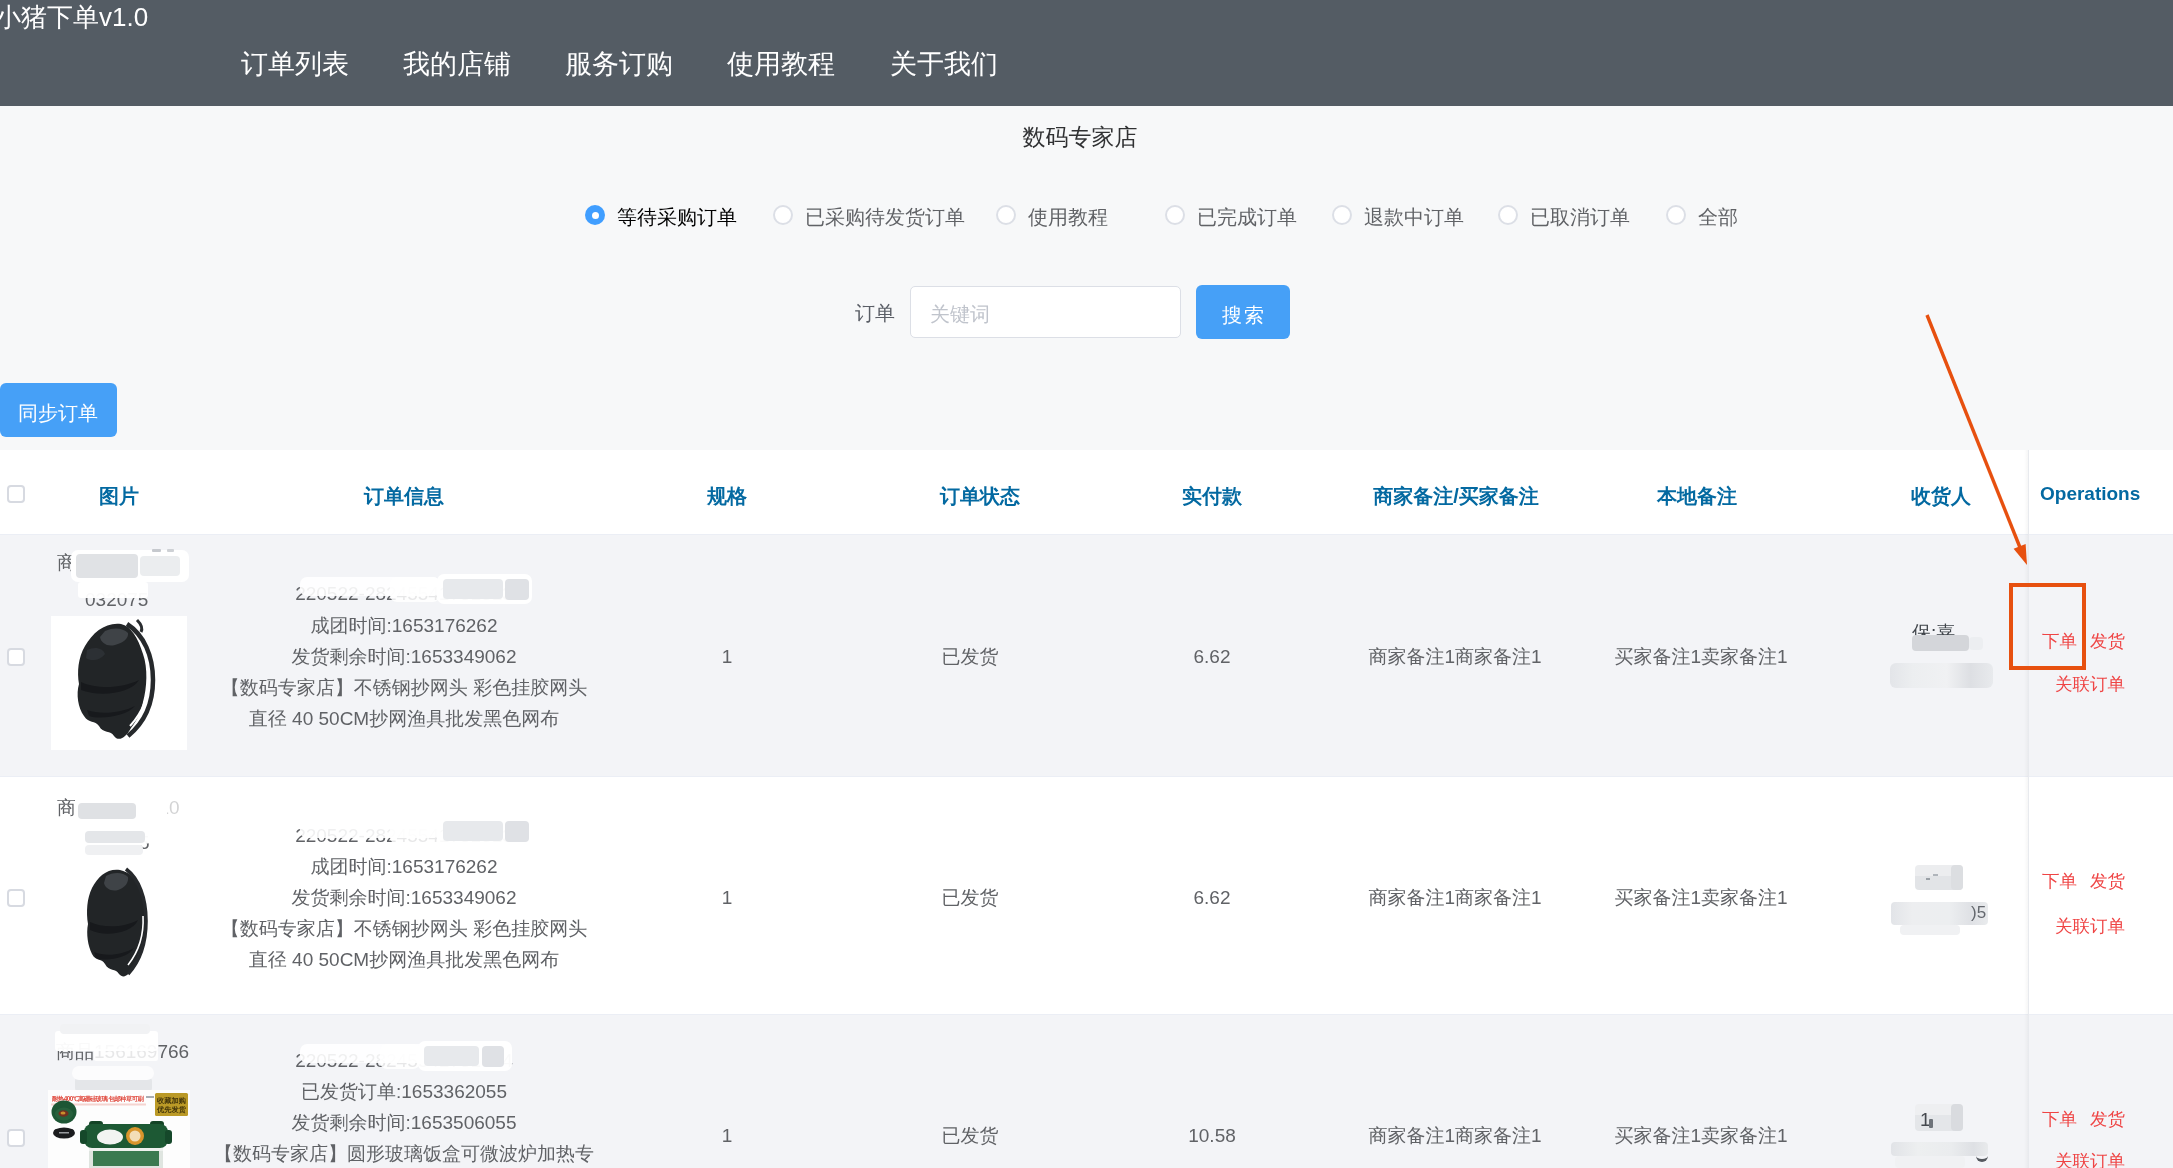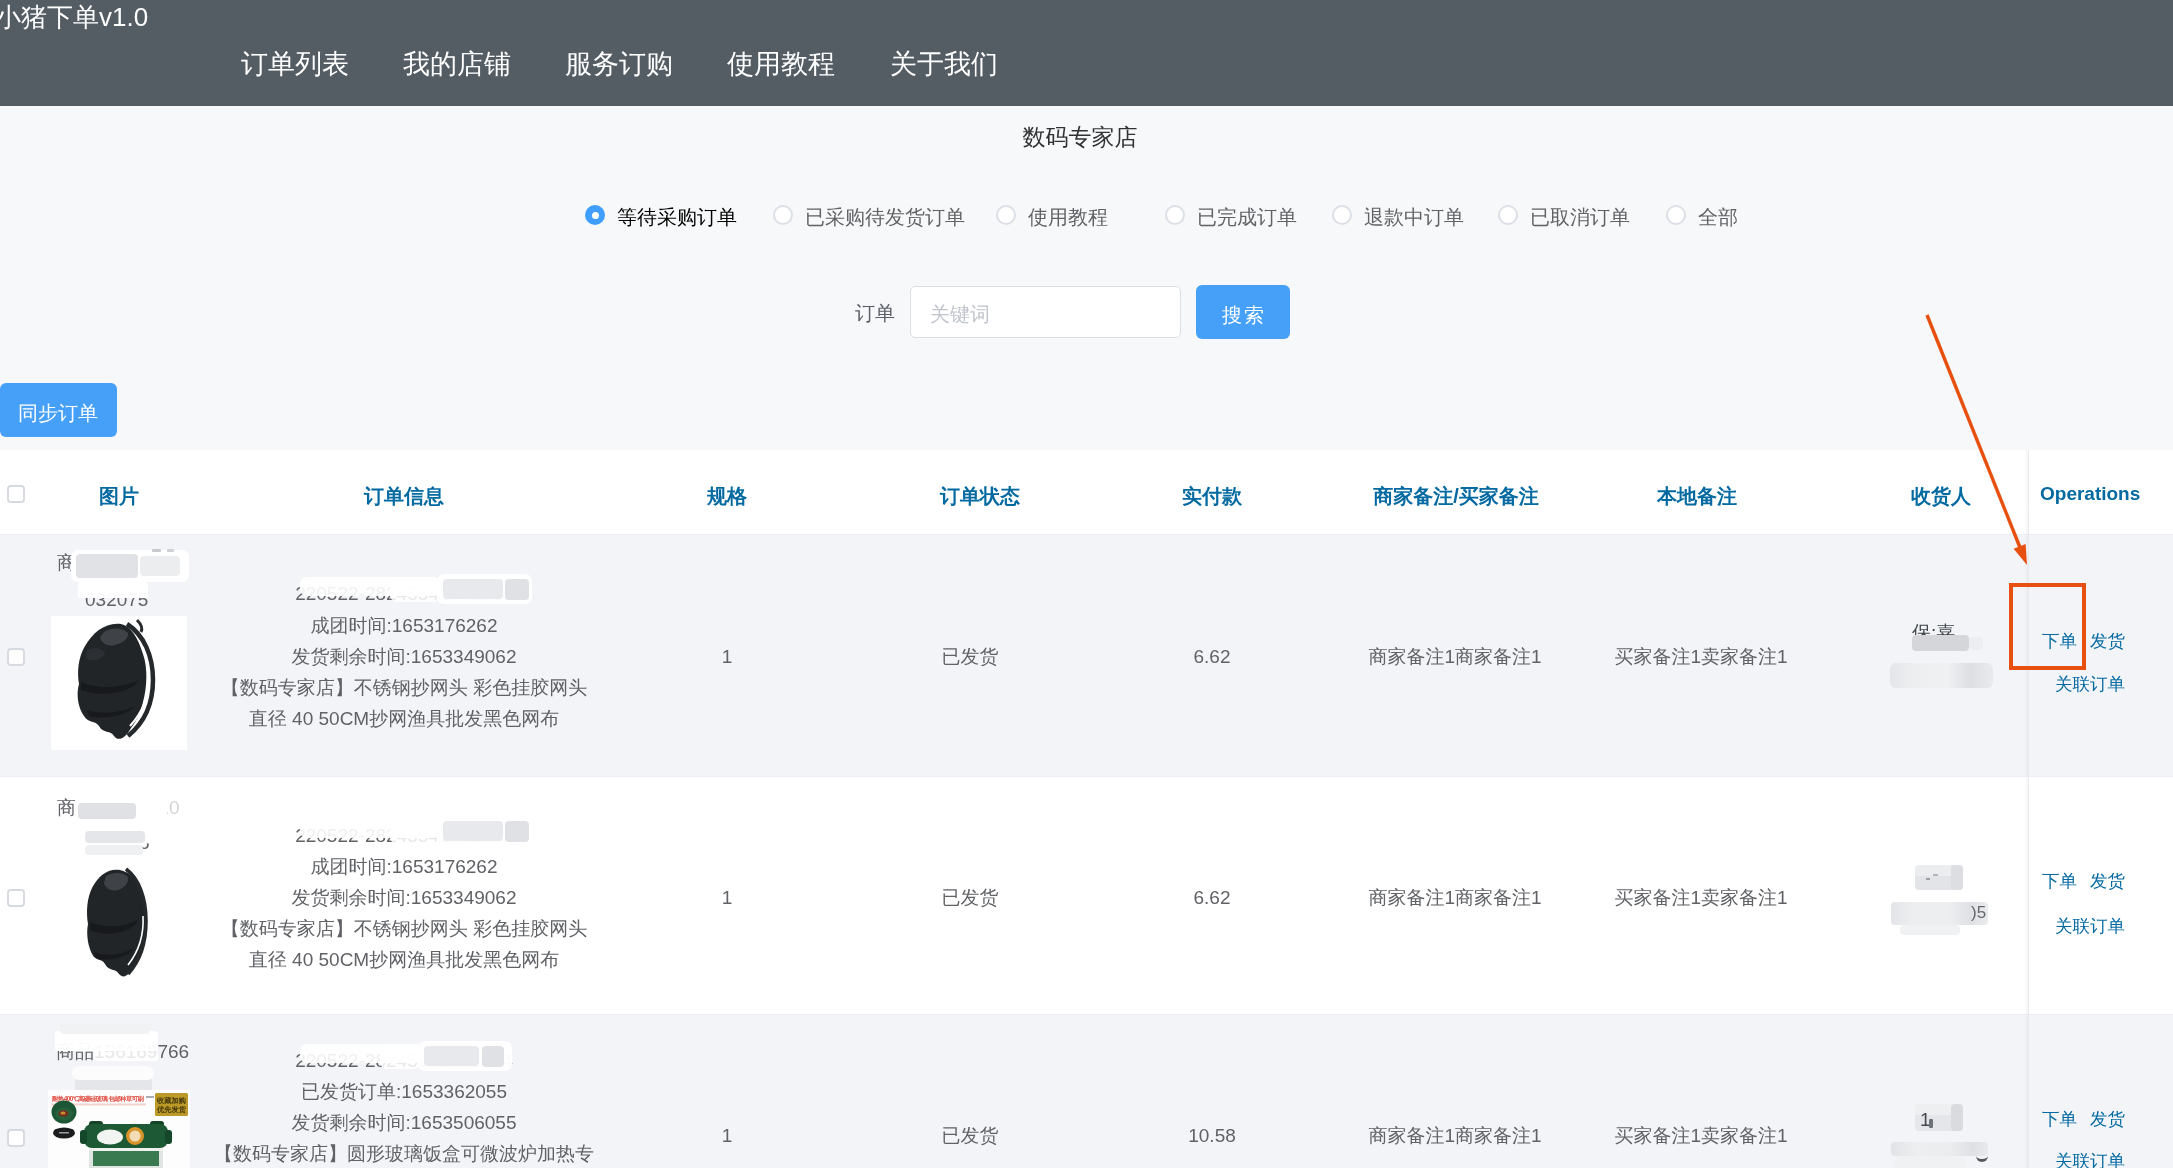--- a/index.html
+++ b/index.html
@@ -10,21 +10,21 @@
 .ctr{transform:translateX(-50%);}
 .hdr{position:absolute;white-space:nowrap;color:#0369a1;font-size:20px;font-weight:700;}
 .blob{position:absolute;background:rgba(255,255,255,0.94);border-radius:7px;}
 .smudge{position:absolute;border-radius:4px;}
 .cb{position:absolute;width:18px;height:18px;border:2px solid #d7dae1;border-radius:4px;background:#fff;box-sizing:border-box;}
 .radio{position:absolute;width:20px;height:20px;border-radius:50%;box-sizing:border-box;top:205px;}
 .radio.off{border:2px solid #dcdfe6;background:#fff;}
 .radio.on{background:#409eff;}
 .radio.on::after{content:"";position:absolute;left:6.5px;top:6.5px;width:7px;height:7px;border-radius:50%;background:#fff;}
 .rlab{position:absolute;top:207px;font-size:20px;line-height:20px;color:#606266;white-space:nowrap;}
-.link{position:absolute;color:#0369a1;font-size:17.5px;white-space:nowrap;}
+.link{position:absolute;color:#ef4444;font-size:17.5px;white-space:nowrap;}
 </style>
 </head>
 <body>
 
 <div class="abs" style="left:0;top:0;width:2173px;height:106px;background:#545c64;"></div>
 <div class="abs" style="left:-5px;top:0px;color:#fff;font-size:26px;">小猪下单v1.0</div>
 <div class="abs" style="left:241px;top:46px;color:#fff;font-size:27px;">订单列表</div>
 <div class="abs" style="left:403px;top:46px;color:#fff;font-size:27px;">我的店铺</div>
 <div class="abs" style="left:565px;top:46px;color:#fff;font-size:27px;">服务订购</div>
 <div class="abs" style="left:727px;top:46px;color:#fff;font-size:27px;">使用教程</div>

